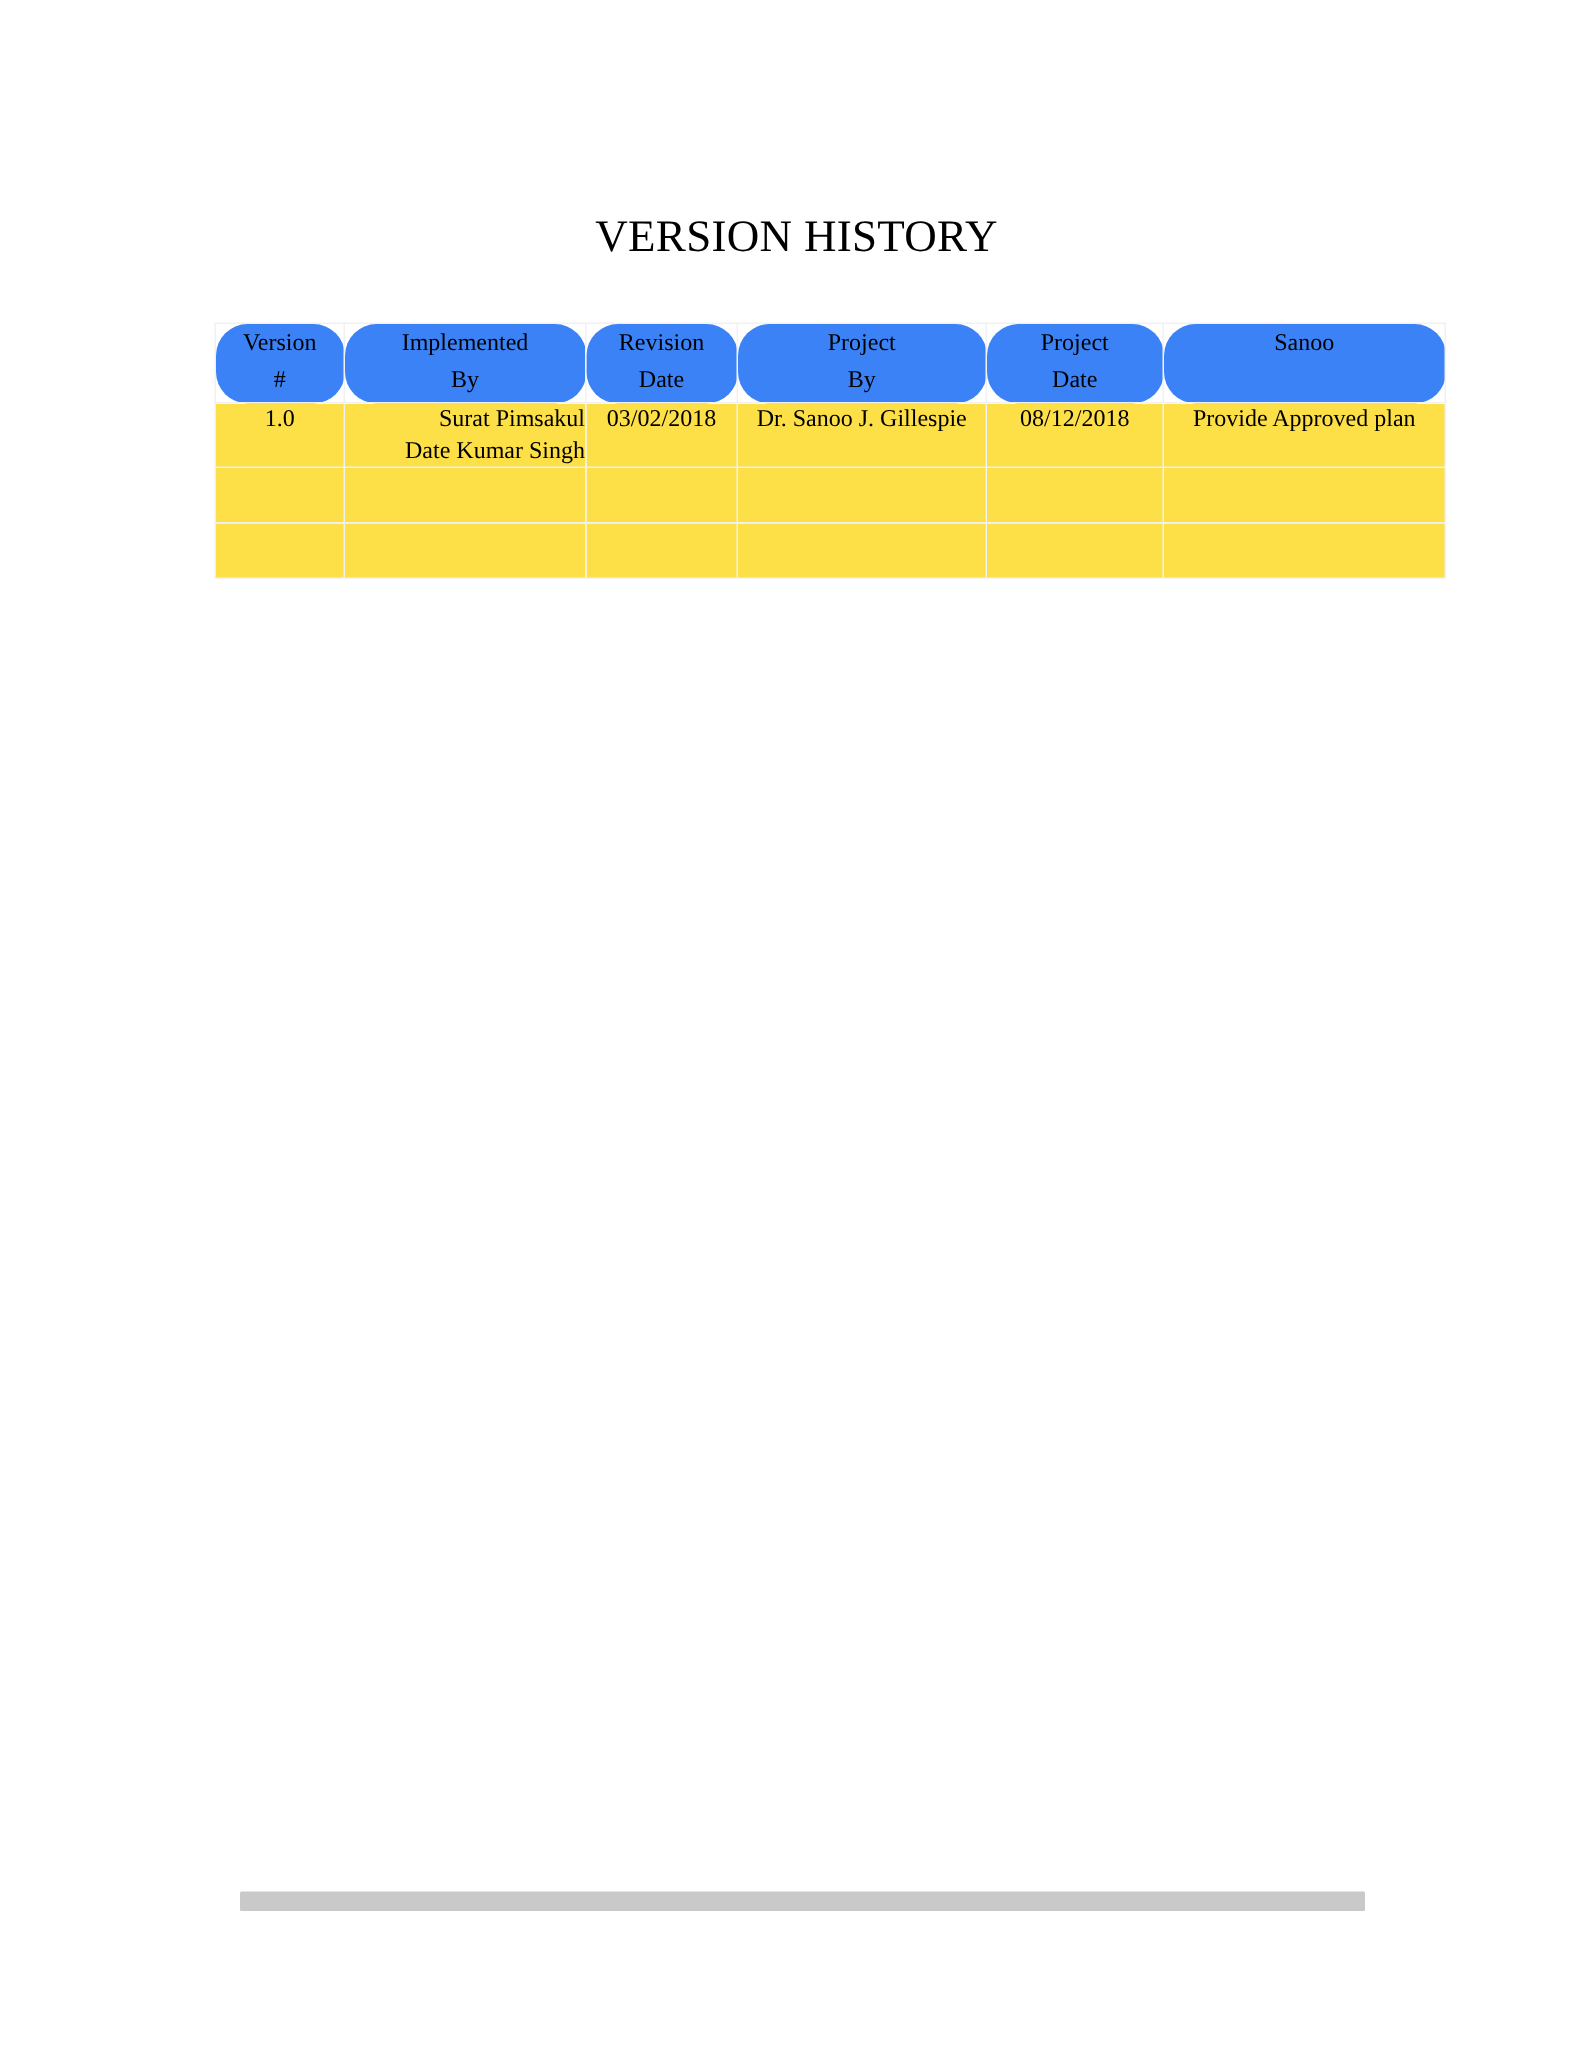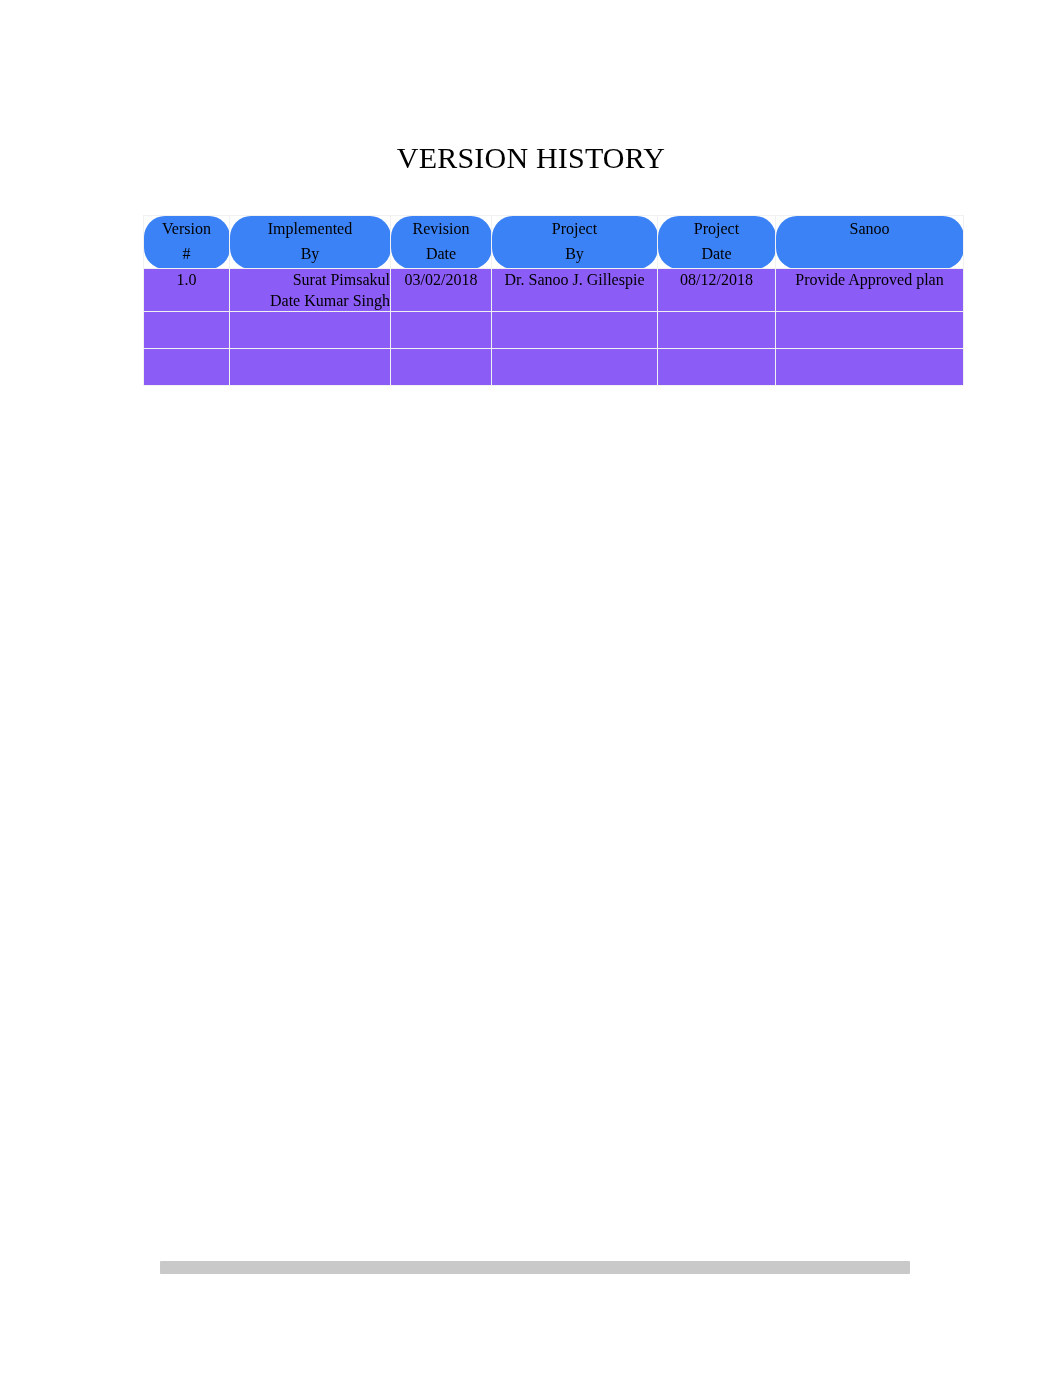--- a/index.html
+++ b/index.html
@@ -76,21 +76,21 @@
     font-size: 16px;
     line-height: 25px;
     border-color: #e4e4e4;
     border-radius: 21px;
   }
   thead th .hdr-line {
     display: block;
   }
 
   tbody td {
-    background: #8b5cf6;
+    background: #fde047;
     text-align: center;
     padding: 3px 4px 3px 4px;
     background-clip: padding-box;
   }
 
   tbody tr.data-row td {
     height: 38px;
   }
   tbody tr.empty-row td {
     height: 36px;

